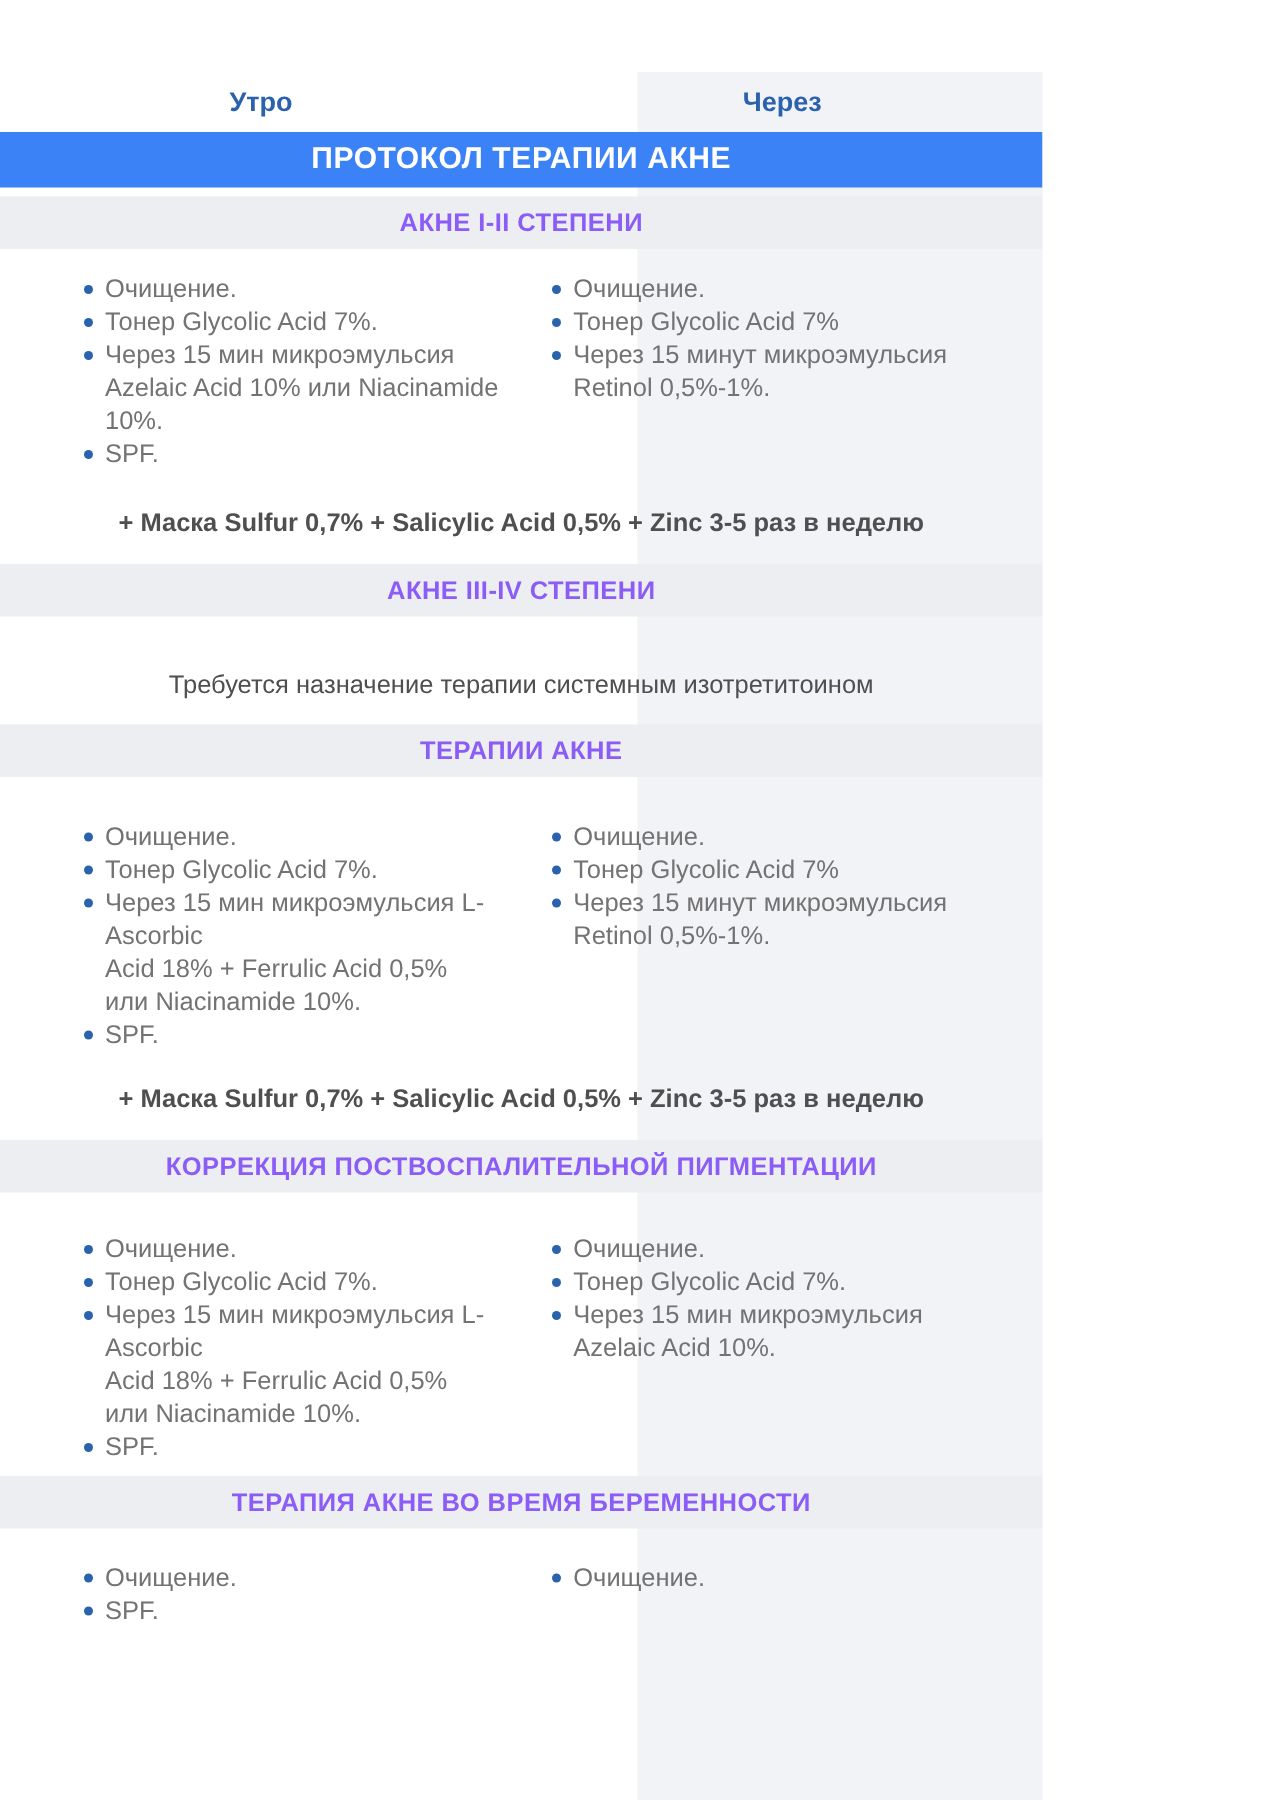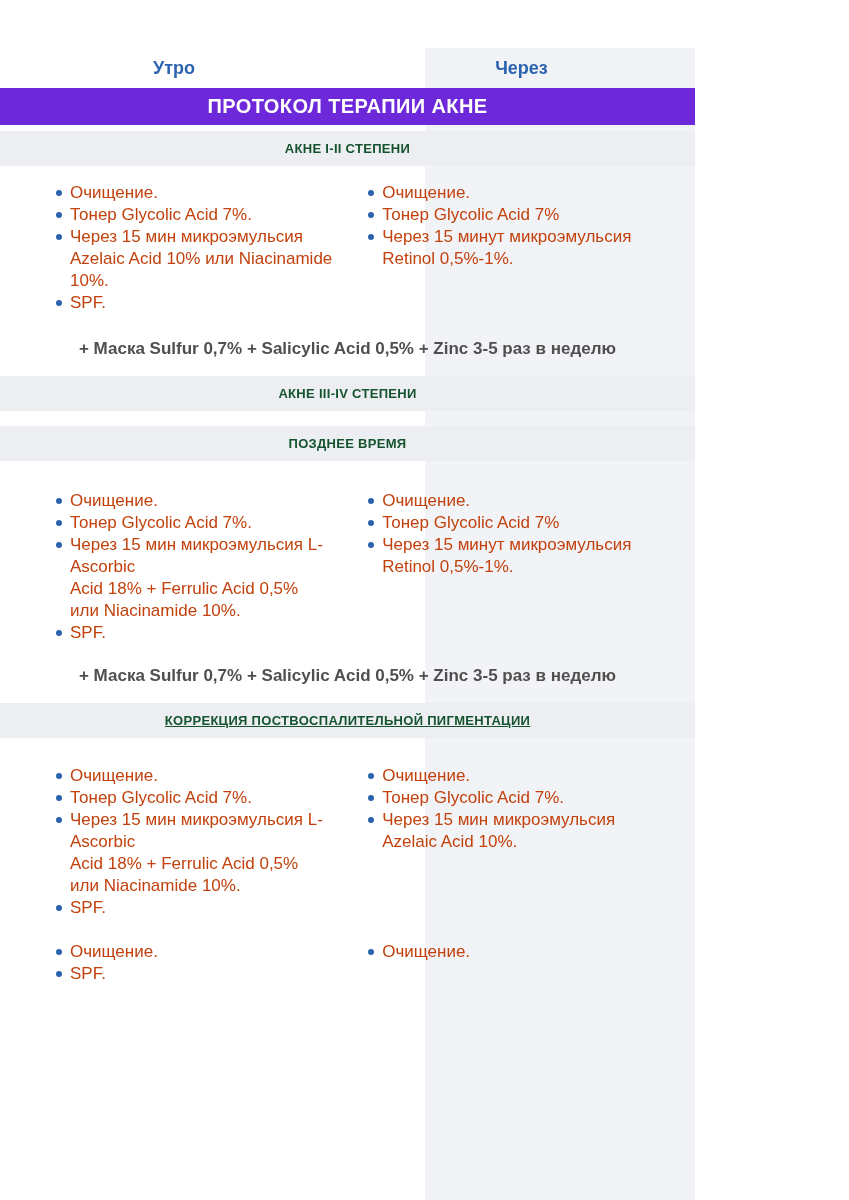--- a/index.html
+++ b/index.html
@@ -26,45 +26,45 @@
   .header-row { display: flex; height: 40px; }
   .header-row .half {
     width: 425px;
     display: flex; align-items: center; justify-content: center;
     font-size: 18px; font-weight: bold; color: #2b62ad;
   }
   .header-row .half.right { width: 424px; }
 
   .banner {
     height: 37px; margin-bottom: 6px;
-    background: #6d28d9;
+    background: #3b82f6;
     display: flex; align-items: center; justify-content: center;
     color: #ffffff; font-size: 20px; font-weight: bold; letter-spacing: 0.4px;
   }
 
   .band {
     height: 35px;
     background: #eceef2;
     display: flex; align-items: center; justify-content: center;
-    color: #14532d; font-size: 13px; font-weight: bold; letter-spacing: 0.3px;
+    color: #8b5cf6; font-size: 17px; font-weight: bold; letter-spacing: 0.3px;
   }
 
   .cols { display: flex; }
   .col { box-sizing: border-box; }
   .col.left  { width: 425px; padding-left: 55px; padding-right: 12px; }
   .col.right { width: 424px; padding-left: 15px; padding-right: 10px; }
 
   ul.blist { list-style: none; margin: 0; padding: 0; }
   ul.blist li {
     position: relative;
     padding-left: 15px;
     font-size: 17px;
     line-height: 22px;
     white-space: pre-line;
-    color: #c2410c;
+    color: #737373;
   }
   ul.blist li::before {
     content: "";
     position: absolute;
     left: 1px; top: 8px;
     width: 6px; height: 6px;
     border-radius: 50%;
     background: #2b62ad;
   }
 
@@ -83,21 +83,21 @@
   }
 
   
   .s1-cols { padding-top: 16px; }
   .s1-footnote { margin-top: 24px; }
   .s2-band { margin-top: 16px; }
   .s2-note { margin-top: 35px; }
   .s3-band { margin-top: 15px; }
   .s3-cols { padding-top: 29px; }
   .s3-footnote { margin-top: 21px; }
-  .s4-band { margin-top: 16px; text-decoration: underline; }
+  .s4-band { margin-top: 16px; }
   .s4-cols { padding-top: 27px; }
   .s5-band { margin-top: 8px; }
   .s5-cols { padding-top: 22px; }
 </style>
 </head>
 <body>
 
 <div class="page">
   <div class="col-bg"></div>
 
@@ -136,23 +136,24 @@
           <li>Через 15 минут микроэмульсия
 Retinol 0,5%-1%.</li>
         </ul>
       </div>
     </div>
     <div class="footnote s1-footnote">+ Маска Sulfur 0,7% + Salicylic Acid 0,5% + Zinc 3-5 раз в неделю</div>
 
     <div class="band s2-band">
       <span>АКНЕ III-IV СТЕПЕНИ</span>
     </div>
+    <div class="note s2-note">Требуется назначение терапии системным изотретитоином</div>
 
     <div class="band s3-band">
-      <span>ПОЗДНЕЕ ВРЕМЯ</span>
+      <span>ТЕРАПИИ АКНЕ</span>
     </div>
     <div class="cols s3-cols">
       <div class="col left">
         <ul class="blist">
           <li>Очищение.</li>
           <li>Тонер Glycolic Acid 7%.</li>
           <li>Через 15 мин микроэмульсия L-Ascorbic
 Acid 18% + Ferrulic Acid 0,5%
 или Niacinamide 10%.</li>
           <li>SPF.</li>
@@ -186,20 +187,23 @@
       <div class="col right">
         <ul class="blist">
           <li>Очищение.</li>
           <li>Тонер Glycolic Acid 7%.</li>
           <li>Через 15 мин микроэмульсия
 Azelaic Acid 10%.</li>
         </ul>
       </div>
     </div>
 
+    <div class="band s5-band">
+      <span>ТЕРАПИЯ АКНЕ ВО ВРЕМЯ БЕРЕМЕННОСТИ</span>
+    </div>
     <div class="cols s5-cols">
       <div class="col left">
         <ul class="blist">
           <li>Очищение.</li>
           <li>SPF.</li>
         </ul>
       </div>
       <div class="col right">
         <ul class="blist">
           <li>Очищение.</li>

